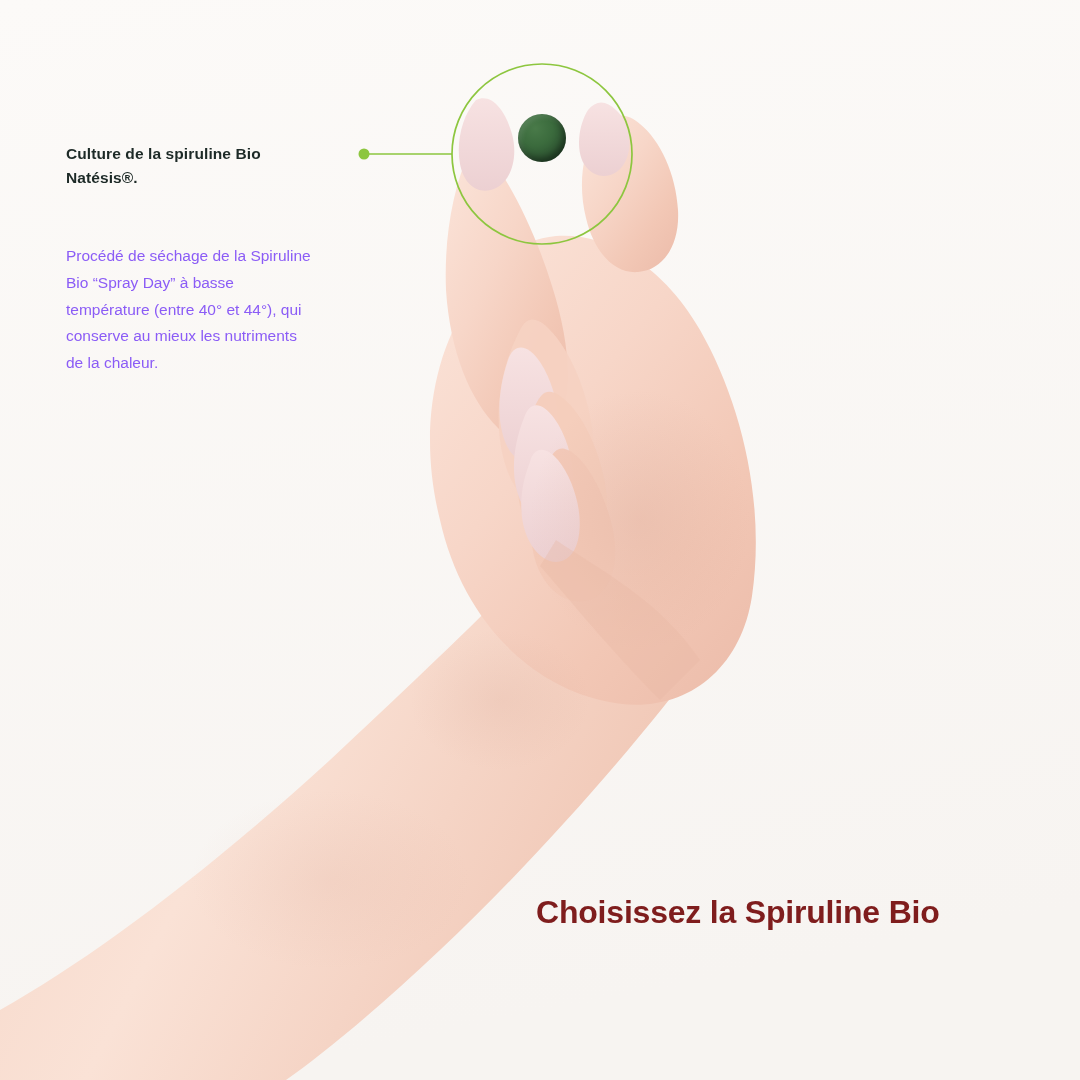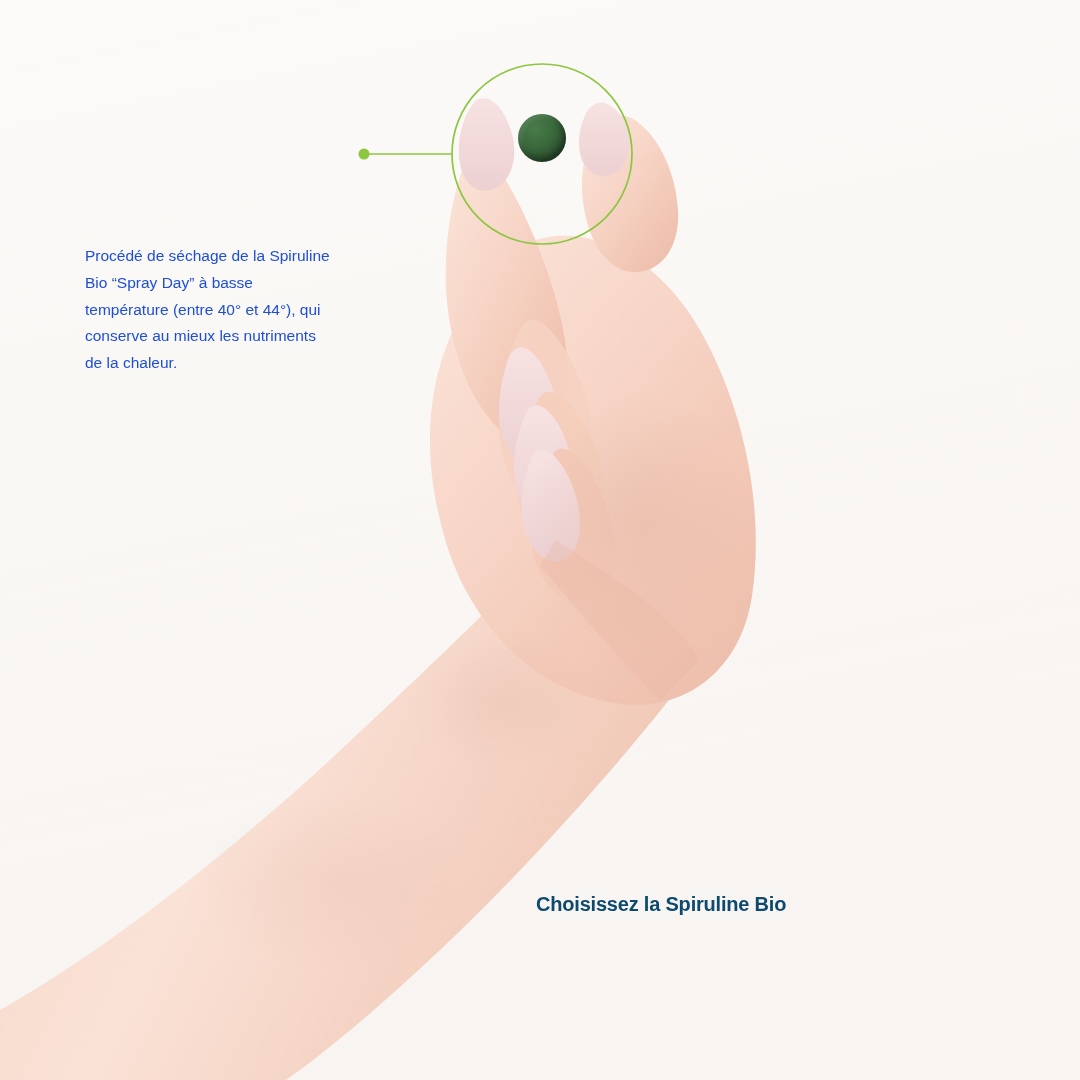--- a/index.html
+++ b/index.html
@@ -67,33 +67,32 @@
     color: #1d2a27;
     letter-spacing: 0.1px;
   }
   .callout-body {
     position: absolute;
     left: 66px;
     top: 243px;
     width: 250px;
     font-size: 15.5px;
     line-height: 1.73;
-    color: #1d4ed8;
-    margin-left: 19px;
+    color: #8b5cf6;
   }
 
   .headline {
     position: absolute;
     left: 536px;
     top: 890px;
     width: 500px;
-    font-size: 20px;
+    font-size: 32px;
     font-weight: bold;
     line-height: 1.42;
-    color: #0c4a6e;
+    color: #7f1d1d;
     letter-spacing: -0.2px;
   }
 
   
   .sr {
     position: absolute;
     width: 1px; height: 1px;
     overflow: hidden;
     clip: rect(0 0 0 0);
     white-space: nowrap;
@@ -181,19 +180,20 @@
 
   <svg class="callout-svg" viewBox="0 0 320 220" aria-hidden="true">
     <circle cx="202" cy="104" r="90" fill="none" stroke="#8dc63f" stroke-width="1.7"></circle>
     <line x1="28" y1="104" x2="112" y2="104" stroke="#8dc63f" stroke-width="1.7"></line>
     <circle cx="24" cy="104" r="5.5" fill="#8dc63f"></circle>
   </svg>
 
   <div class="pill"></div>
   <span class="sr">Comprimé de spiruline bio vert foncé tenu entre le pouce et l'index</span>
 
+  <div class="callout-title">Culture de la spiruline Bio Natésis®.</div>
   <div class="callout-body">Procédé de séchage de la Spiruline Bio “Spray Day” à basse température (entre 40° et 44°), qui conserve au mieux les nutriments de la chaleur.</div>
 
   <div class="headline">
     <div>Choisissez la Spiruline Bio</div>
   </div>
 
 </div>
 
 </body></html>

